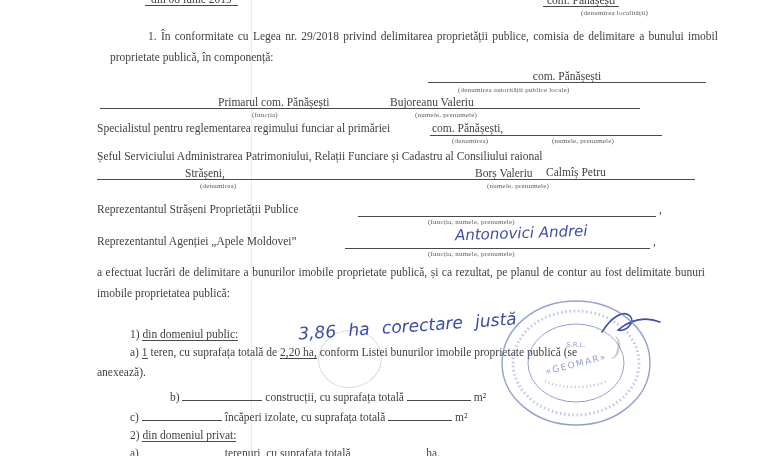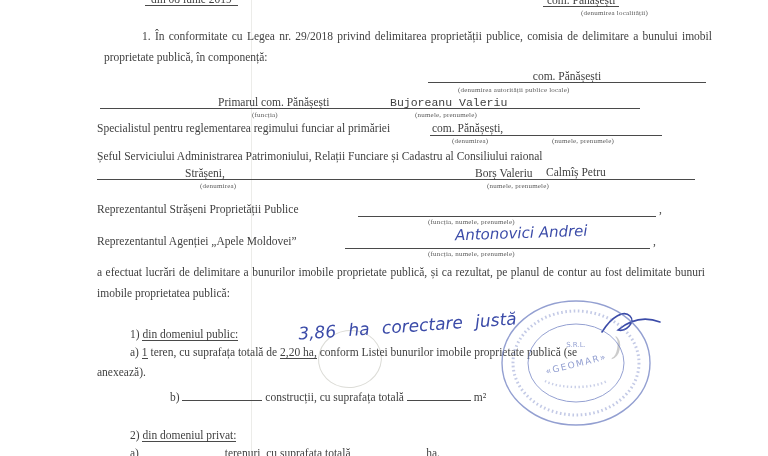--- a/index.html
+++ b/index.html
@@ -27,28 +27,28 @@
 <body>
 
 <div class="page">
 
   <div class="crease" style="left:251px;"></div>
 
   <div class="t ul" style="left:145px;top:-7px;padding:0 6px;">din 08 iunie 2019</div>
   <div class="t ul" style="left:543px;top:-6px;padding:0 4px;">com. Pănășești</div>
   <div class="t hint" style="left:548px;top:9px;margin-left:33px;">(denumirea localității)</div>
 
-  <div class="para" style="left:104px;top:26px;width:608px;text-indent:38px;">1. În conformitate cu Legea nr. 29/2018 privind delimitarea proprietății publice, comisia de delimitare a bunului imobil proprietate publică, în componență:</div>
+  <div class="para" style="left:110px;top:26px;width:608px;text-indent:38px;">1. În conformitate cu Legea nr. 29/2018 privind delimitarea proprietății publice, comisia de delimitare a bunului imobil proprietate publică, în componență:</div>
 
   <div class="t ul" style="left:428px;top:70px;width:278px;text-align:center;">com. Pănășești</div>
   <div class="t hint" style="left:458px;top:86px;">(denumirea autorității publice locale)</div>
 
   <div class="t ul" style="left:100px;top:94px;width:540px;height:14px;"></div>
   <div class="t" style="left:218px;top:96px;">Primarul com. Pănășești</div>
-  <div class="t" style="left:390px;top:96px;font-family:Liberation Mono, monospace;">Bujoreanu Valeriu</div>
+  <div class="t" style="left:390px;top:96px;">Bujoreanu Valeriu</div>
   <div class="t hint" style="left:232px;top:111px;padding-left:20px;">(funcția)</div>
   <div class="t hint" style="left:415px;top:111px;">(numele, prenumele)</div>
 
   <div class="t" style="left:97px;top:122px;">Specialistul pentru reglementarea regimului funciar al primăriei</div>
   <div class="t ul" style="left:430px;top:120px;width:232px;height:15px;"></div>
   <div class="t" style="left:432px;top:122px;">com. Pănășești,</div>
   <div class="t" style="left:546px;top:122px;margin-top:44px;">Calmîș Petru</div>
   <div class="t hint" style="left:452px;top:137px;">(denumirea)</div>
   <div class="t hint" style="left:552px;top:137px;">(numele, prenumele)</div>
 
@@ -91,20 +91,27 @@
   <div class="t" style="left:97px;top:366px;">anexează).</div>
 
   <div class="t" style="left:130px;top:388px;padding-left:40px;">
     <span>b)</span>
     <span class="blank w80"></span>
     <span>construcții, cu suprafața totală</span>
     <span class="blank w64"></span>
     <span>m²</span>
   </div>
 
+  <div class="t" style="left:130px;top:408px;">
+    <span>c)</span>
+    <span class="blank w80"></span>
+    <span>încăperi izolate, cu suprafața totală</span>
+    <span class="blank w64"></span>
+    <span>m²</span>
+  </div>
 
   <div class="t" style="left:130px;top:429px;"><span>2)</span> <span class="u">din domeniul privat:</span></div>
 
   <div class="t" style="left:130px;top:444px;">
     <span>a)</span>
     <span class="blank w80"></span>
     <span>terenuri, cu suprafața totală</span>
     <span class="blank w70"></span>
     <span>ha.</span>
   </div>

